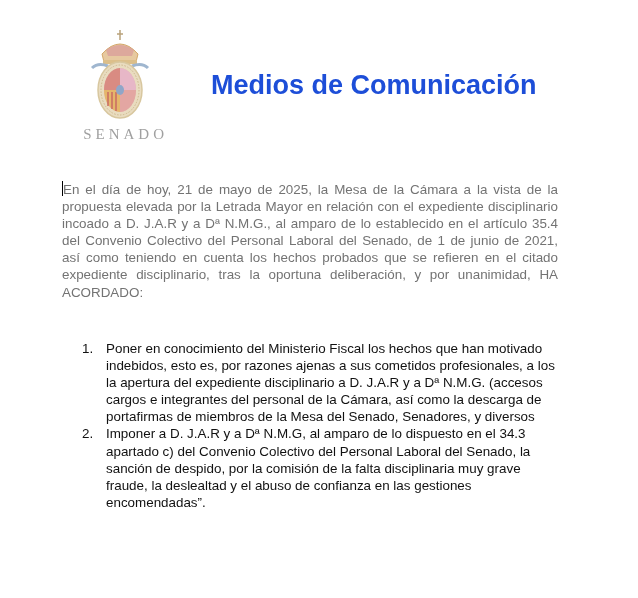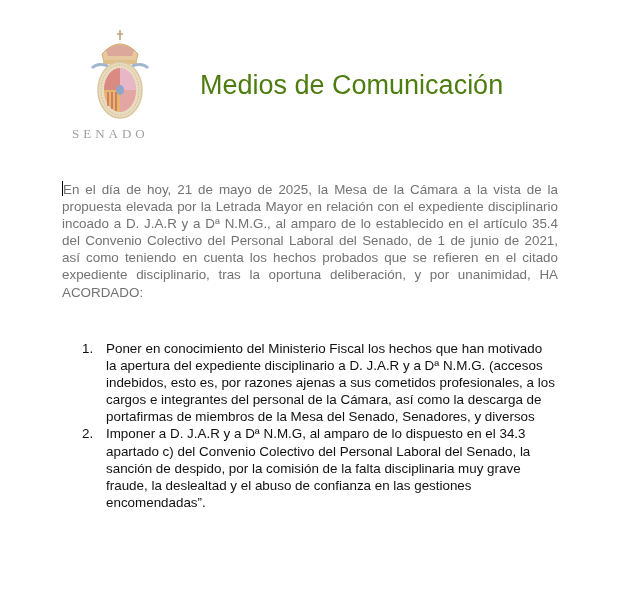--- a/index.html
+++ b/index.html
@@ -25,34 +25,34 @@
     .logo svg {
       position: absolute;
       left: 14px;
       top: 4px;
     }
     .logo-text {
       position: absolute;
       left: 0;
       top: 102px;
       width: 96px;
-      text-align: left;
+      text-align: right;
       font-family: "Liberation Serif", serif;
-      font-size: 13px;
+      font-size: 15px;
       letter-spacing: 4px;
       color: #a0a0a0;
     }
     .header-title {
       position: absolute;
-      left: 200px;
+      left: 211px;
       top: 70px;
       font-family: "Liberation Sans", sans-serif;
-      font-weight: normal;
+      font-weight: bold;
       font-size: 27px;
-      color: #4d7c0f;
+      color: #1d4ed8;
       white-space: nowrap;
     }
     .body-para {
       position: absolute;
       left: 62px;
       top: 181px;
       width: 496px;
       font-size: 13.4px;
       line-height: 17.1px;
       text-align: justify;
@@ -129,22 +129,22 @@
 
 <div class="header-title">Medios de Comunicación</div>
 
 <div class="body-para"><span class="cursor"></span><span>En el día de hoy, 21 de mayo de 2025, la Mesa de la Cámara a la vista de la propuesta elevada por la Letrada Mayor en relación con el expediente disciplinario incoado a D. J.A.R y a Dª N.M.G., al amparo de lo establecido en el artículo 35.4 del Convenio Colectivo del Personal Laboral del Senado, de 1 de junio de 2021, así como teniendo en cuenta los hechos probados que se refieren en el citado expediente disciplinario, tras la oportuna deliberación, y por unanimidad, HA ACORDADO:</span></div>
 
 <ol class="list">
   <li class="list-item">
     <span class="list-num">1.</span>
     <span class="list-text">
       <div>Poner en conocimiento del Ministerio Fiscal los hechos que han motivado</div>
+      <div>indebidos, esto es, por razones ajenas a sus cometidos profesionales, a los</div>
       <div>la apertura del expediente disciplinario a D. J.A.R y a Dª N.M.G. (accesos</div>
-      <div>indebidos, esto es, por razones ajenas a sus cometidos profesionales, a los</div>
       <div>cargos e integrantes del personal de la Cámara, así como la descarga de</div>
       <div>portafirmas de miembros de la Mesa del Senado, Senadores, y diversos</div>
     </span>
   </li>
   <li class="list-item">
     <span class="list-num">2.</span>
     <span class="list-text">
       <div>Imponer a D. J.A.R y a Dª N.M.G, al amparo de lo dispuesto en el 34.3</div>
       <div>apartado c) del Convenio Colectivo del Personal Laboral del Senado, la</div>
       <div>sanción de despido, por la comisión de la falta disciplinaria muy grave</div>

